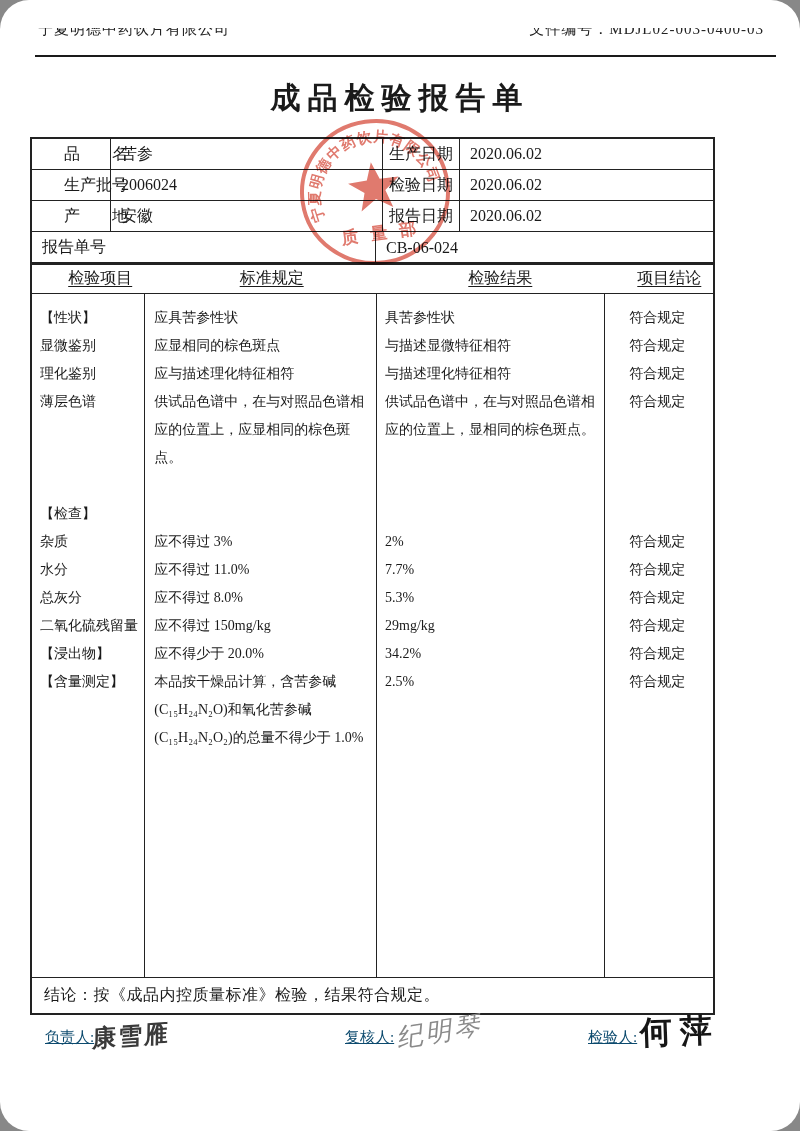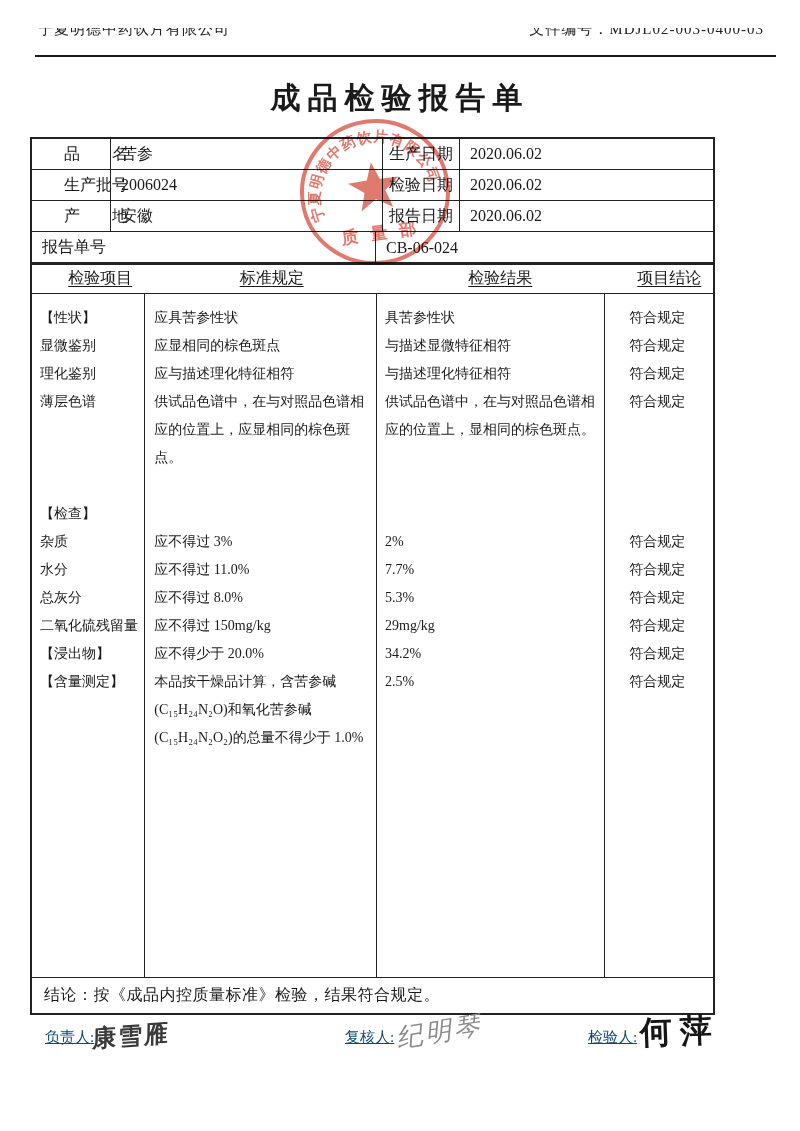--- a/index.html
+++ b/index.html
@@ -4,20 +4,21 @@
 <style>
   html,body{margin:0;padding:0;background:#888;}
   .page{
     position:relative;
     width:800px;height:1131px;
     margin:0 auto;
     background:#ffffff;
     font-family:"Liberation Serif","DejaVu Serif",serif;
     color:#1a1a1a;
     overflow:hidden;
+    border-radius:29px;
   }
   
   .hdr-clip{position:absolute;top:28px;left:38px;width:726px;height:14px;overflow:hidden;}
   .hdr-row{position:absolute;top:-8px;left:0;width:100%;display:flex;justify-content:space-between;
            font-size:15px;line-height:18px;color:#222;letter-spacing:1px;}
   .hdr-rule{position:absolute;top:55px;left:35px;width:741px;height:2px;background:#1a1a1a;}
   
   .title{position:absolute;top:78px;left:0;width:100%;text-align:center;
          font-size:30px;font-weight:bold;letter-spacing:7px;}
   

